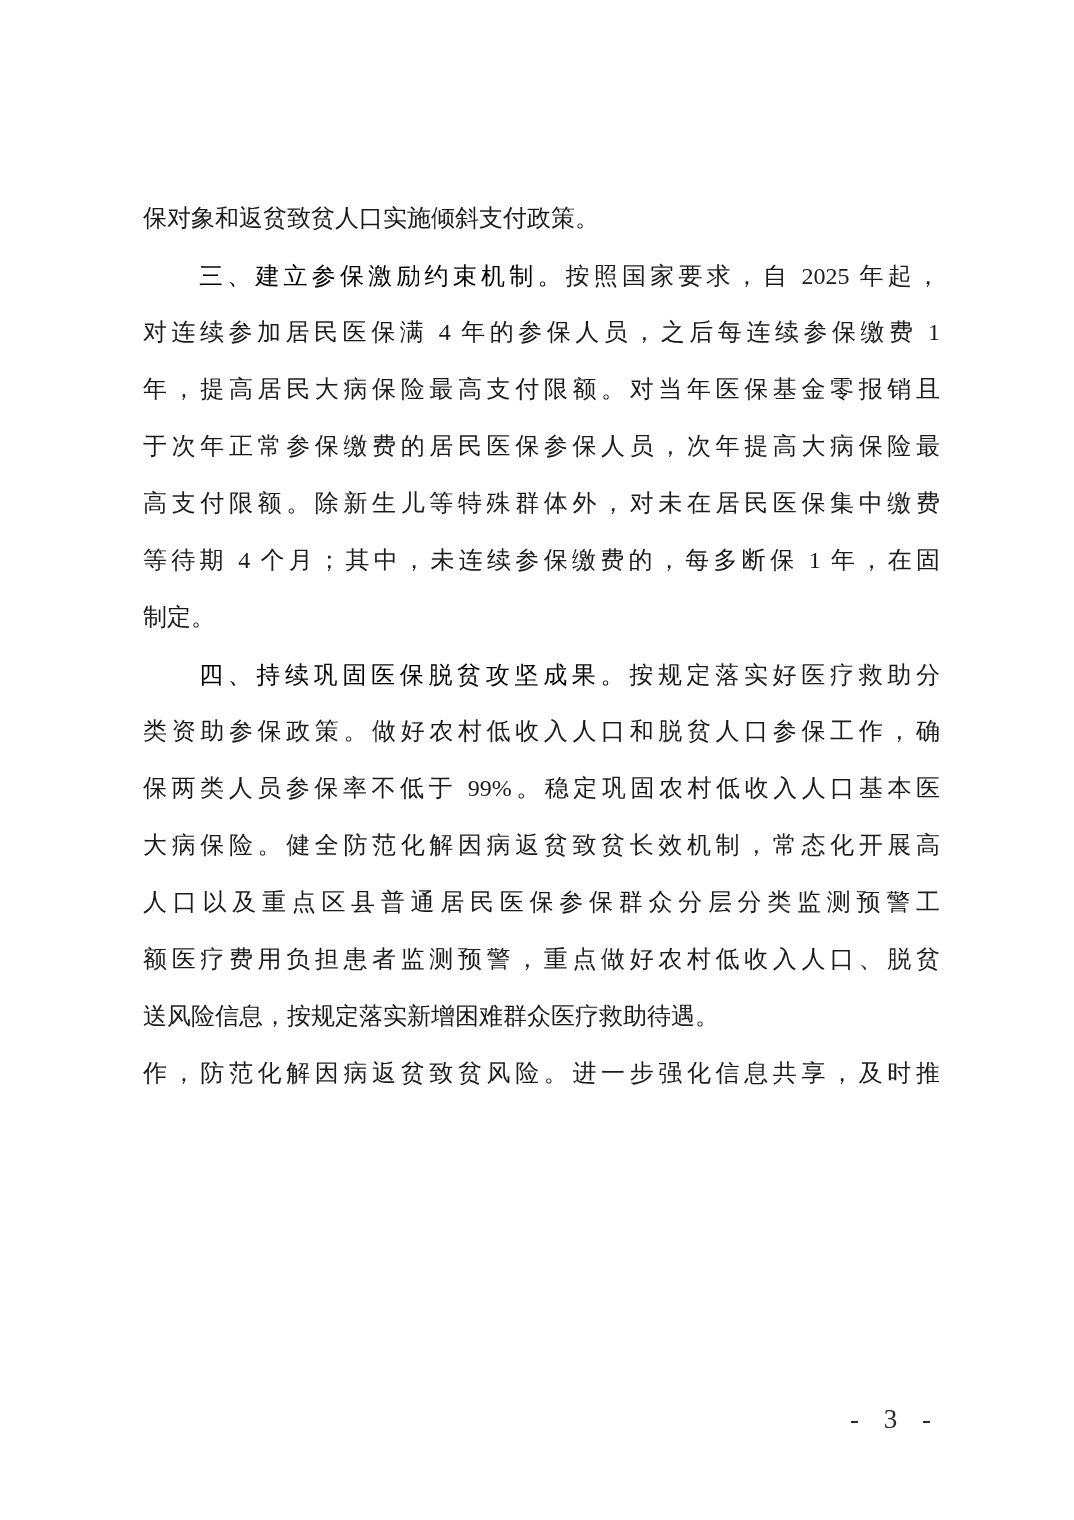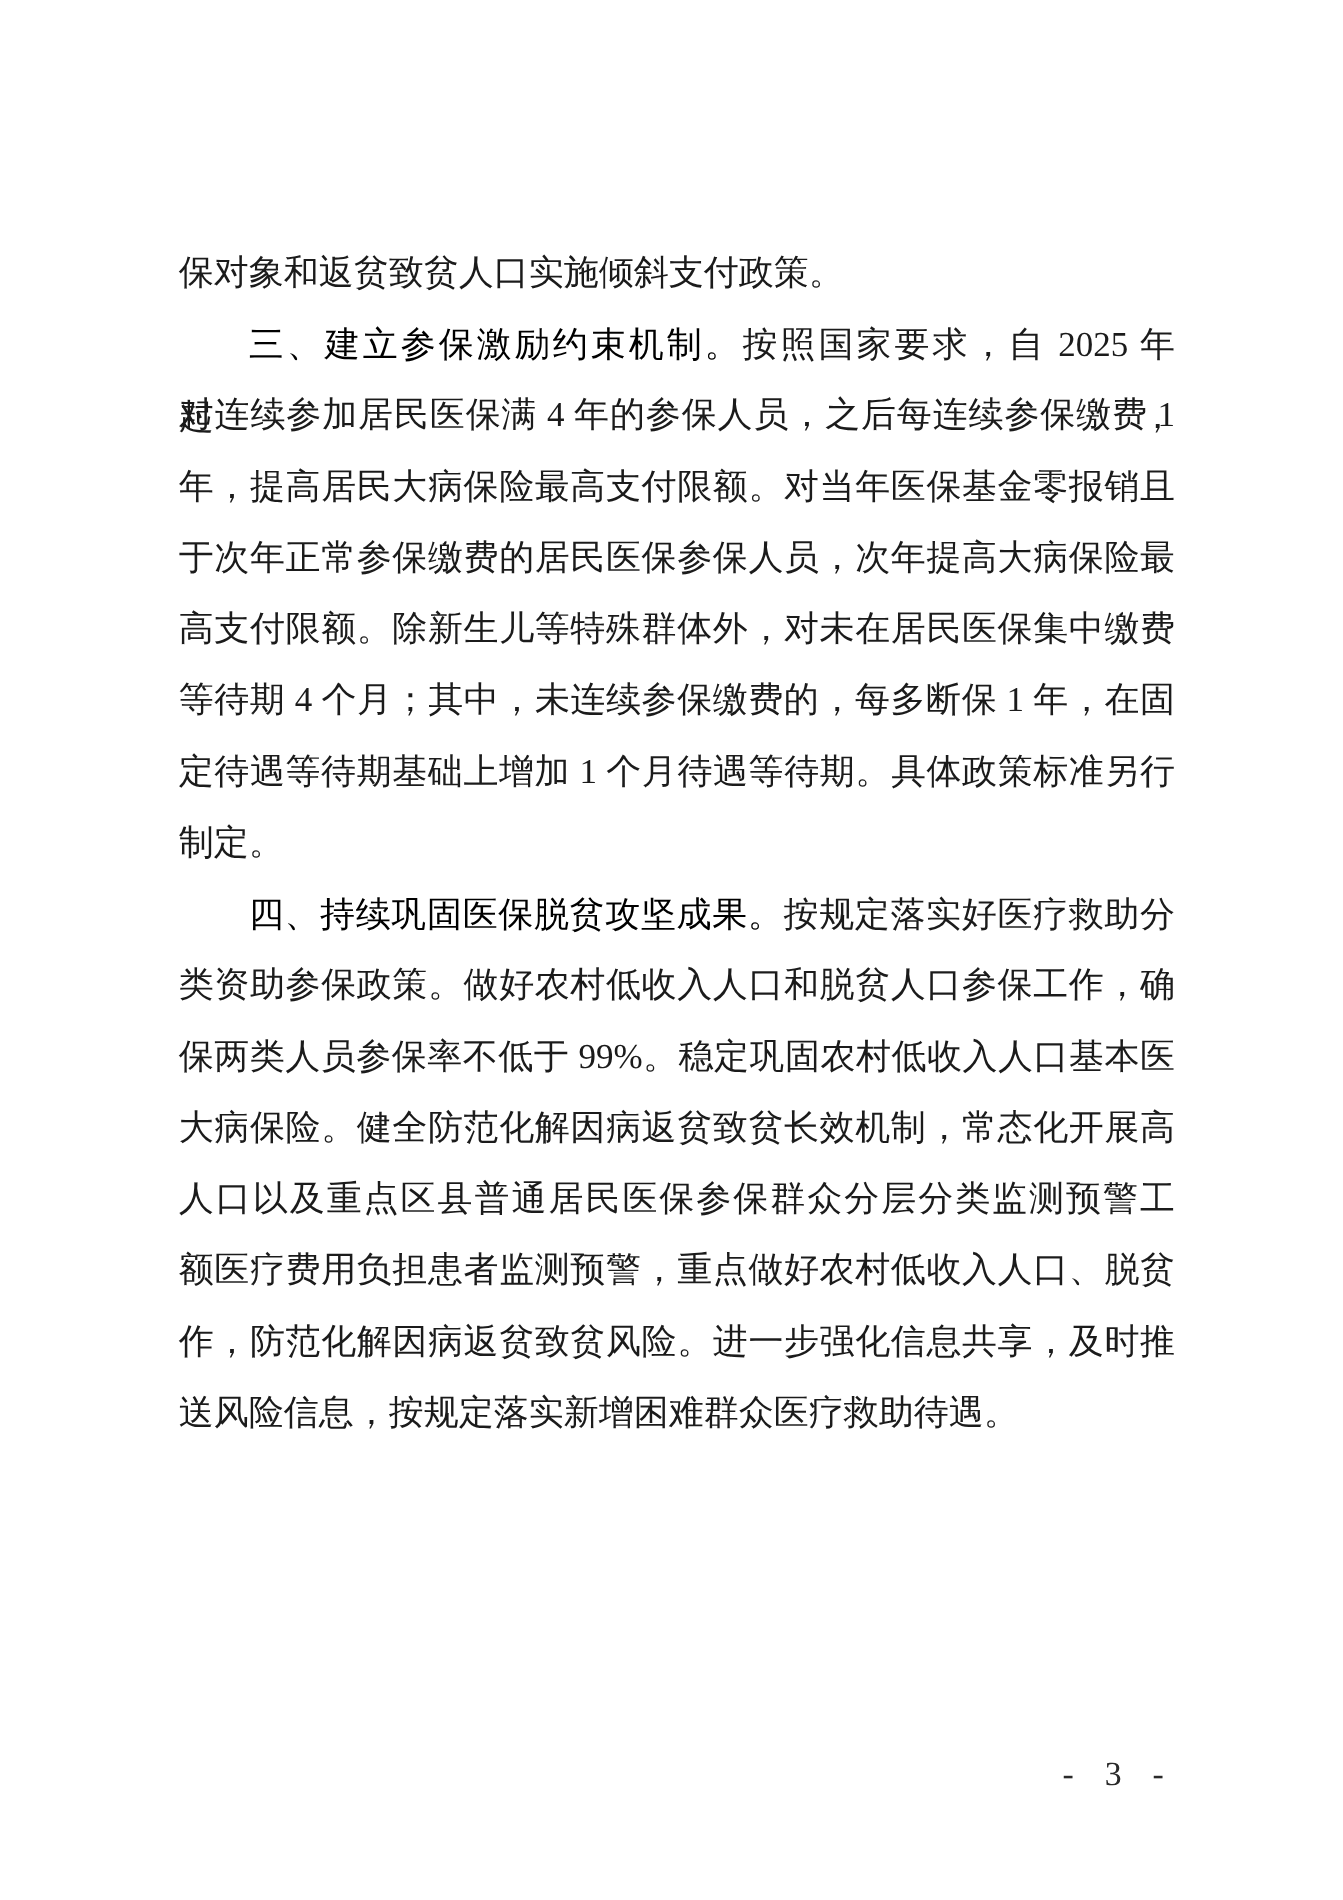--- a/index.html
+++ b/index.html
@@ -19,21 +19,21 @@
     inset: 0;
     background: #ffffff;
   }
   .content {
     position: absolute;
     left: 143px;
     top: 190px;
     width: 797px;
   }
   .line {
-    font-size: 28px;
+    font-size: 24px;
     line-height: 57px;
     height: 57px;
     color: #1b1b1b;
     white-space: nowrap;
     overflow: visible;
   }
   
   .jst {
     white-space: normal;
     text-align: justify;
@@ -67,28 +67,27 @@
   <div class="content">
 
     <div class="line"><span>保对象和返贫致贫人口实施倾斜支付政策。</span></div>
 
     <div class="line jst ind"><span class="b">三、建立参保激励约束机制。</span><span>按照国家要求，自 2025 年起，</span></div>
     <div class="line jst"><span>对连续参加居民医保满 4 年的参保人员，之后每连续参保缴费 1</span></div>
     <div class="line jst"><span>年，提高居民大病保险最高支付限额。对当年医保基金零报销且</span></div>
     <div class="line jst"><span>于次年正常参保缴费的居民医保参保人员，次年提高大病保险最</span></div>
     <div class="line jst"><span>高支付限额。除新生儿等特殊群体外，对未在居民医保集中缴费</span></div>
     <div class="line jst"><span>等待期 4 个月；其中，未连续参保缴费的，每多断保 1 年，在固</span></div>
-    <div class="line jst"><span>定待遇等待期基础上增加 1 个月待遇等待期。具体政策标准另行</span></div>
     <div class="line"><span>制定。</span></div>
 
     <div class="line jst ind"><span class="b">四、持续巩固医保脱贫攻坚成果。</span><span>按规定落实好医疗救助分</span></div>
     <div class="line jst"><span>类资助参保政策。做好农村低收入人口和脱贫人口参保工作，确</span></div>
     <div class="line jst"><span>保两类人员参保率不低于 99%。稳定巩固农村低收入人口基本医</span></div>
     <div class="line jst"><span>大病保险。健全防范化解因病返贫致贫长效机制，常态化开展高</span></div>
     <div class="line jst"><span>人口以及重点区县普通居民医保参保群众分层分类监测预警工</span></div>
     <div class="line jst"><span>额医疗费用负担患者监测预警，重点做好农村低收入人口、脱贫</span></div>
+    <div class="line"><span>送风险信息，按规定落实新增困难群众医疗救助待遇。</span></div>
     <div class="line jst"><span>作，防范化解因病返贫致贫风险。进一步强化信息共享，及时推</span></div>
-    <div class="line"><span>送风险信息，按规定落实新增困难群众医疗救助待遇。</span></div>
 
   </div>
 
   <div class="pagenum">- 3 -</div>
 </div>
 
 </body></html>

